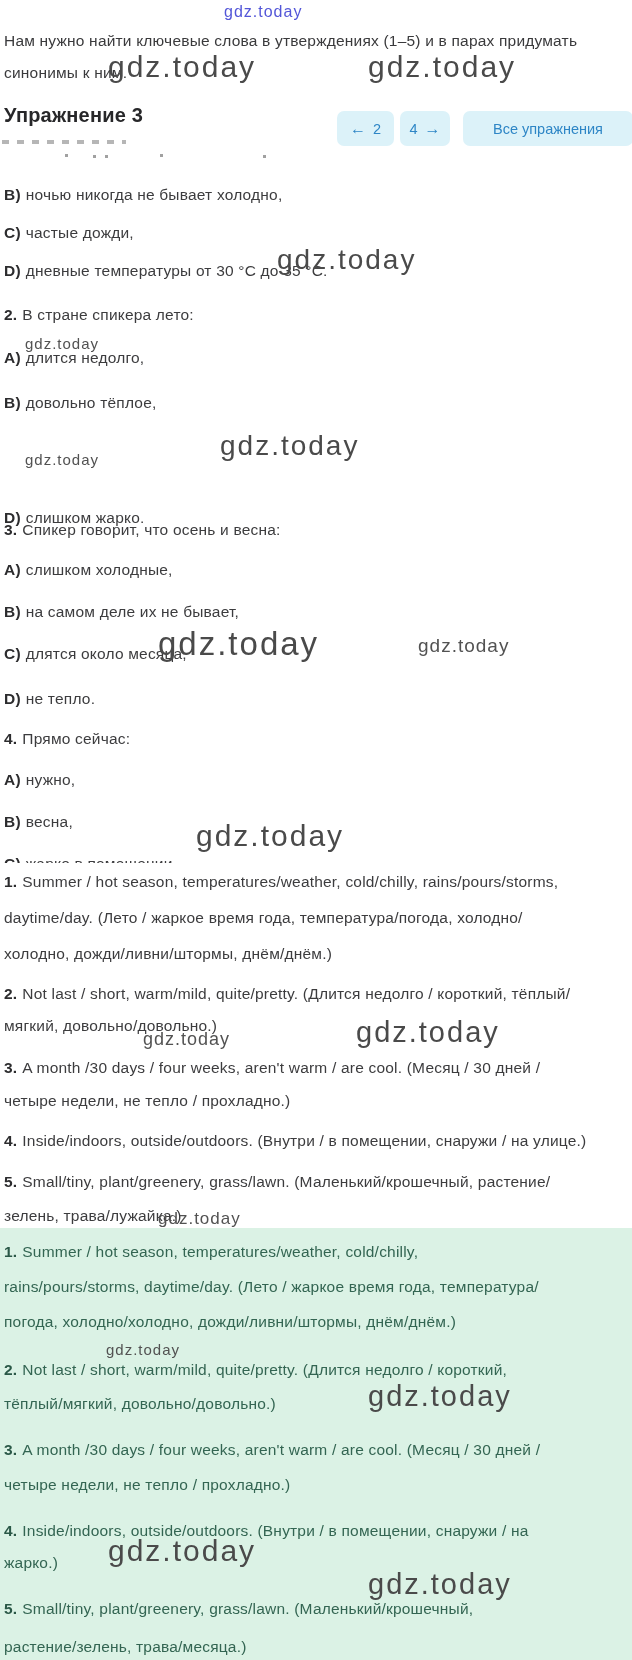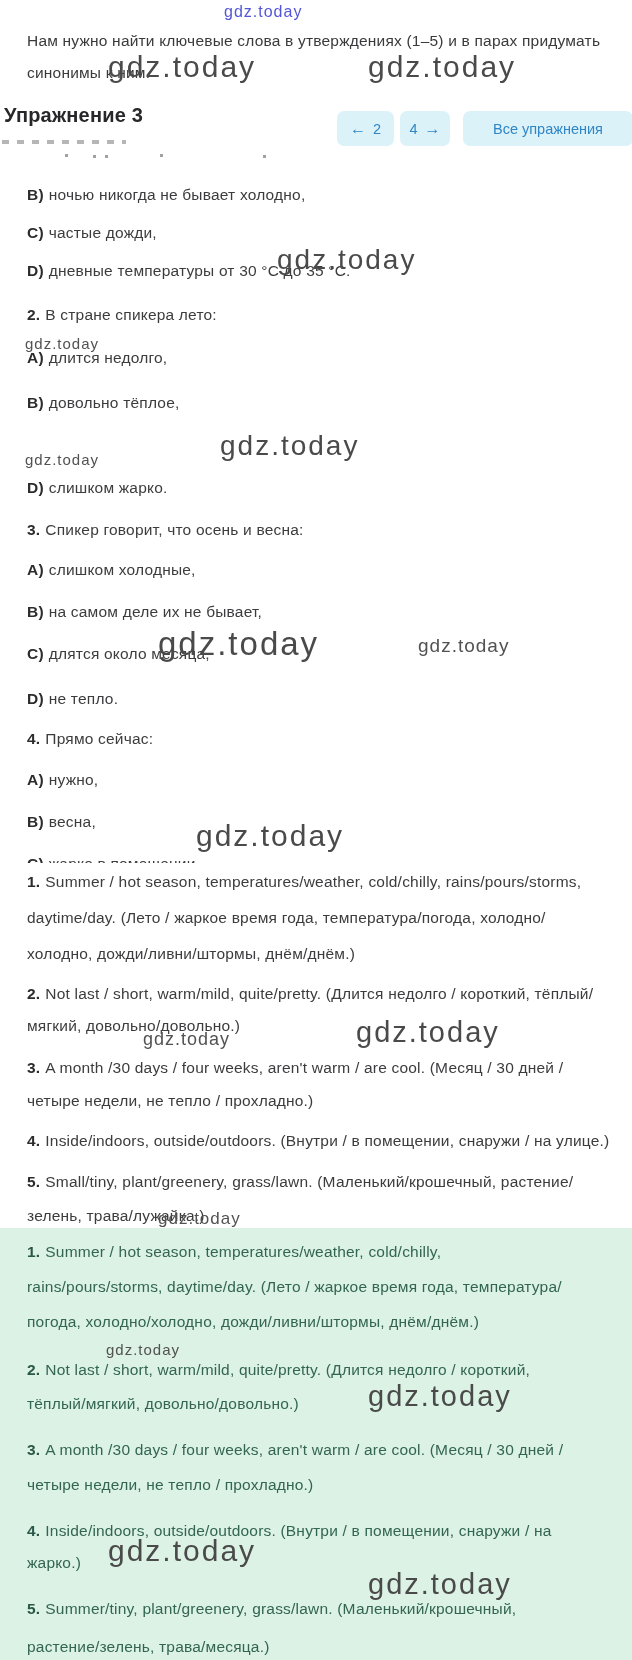--- a/index.html
+++ b/index.html
@@ -2,21 +2,21 @@
 <html><head>
 <meta charset="utf-8">
 <style>
   html,body{margin:0;padding:0;background:#ffffff;}
   .page{
     position:relative;width:632px;height:1660px;overflow:hidden;background:#ffffff;
     font-family:"Liberation Sans","DejaVu Sans",sans-serif;
   }
   .txt{
     position:absolute;left:4px;font-size:15.5px;line-height:20px;color:#3c3c3e;
-    letter-spacing:.2px;white-space:nowrap;margin-left:23px;
+    letter-spacing:.2px;white-space:nowrap;
   }
   .txt .pfx{font-weight:700;color:#2c2c2e;margin-right:5px;}
   .green{color:#336552;}
   .green .pfx{color:#2a5847;}
   .intro{font-size:15.5px;color:#3a3a3c;}
   .title{
     position:absolute;left:4px;top:104px;margin:0;font-size:20px;font-weight:700;
     color:#272729;letter-spacing:.2px;
   }
   .btn{
@@ -77,21 +77,21 @@
   <div class="txt" style="top:223px"><span class="pfx">C)</span><span>частые дожди,</span></div>
   <div class="txt" style="top:261px"><span class="pfx">D)</span><span>дневные температуры от 30 °C до 35 °C.</span></div>
   <div class="wm" style="left:277px;top:246px;font-size:28px">gdz.today</div>
 
   <div class="txt" style="top:305px"><span class="pfx">2.</span><span>В стране спикера лето:</span></div>
   <div class="wm wm-sm" style="left:25px;top:336px;font-size:15px">gdz.today</div>
   <div class="txt" style="top:348px"><span class="pfx">A)</span><span>длится недолго,</span></div>
   <div class="txt" style="top:393px"><span class="pfx">B)</span><span>довольно тёплое,</span></div>
   <div class="wm" style="left:220px;top:432px;font-size:28px">gdz.today</div>
   <div class="wm wm-sm" style="left:25px;top:452px;font-size:15px">gdz.today</div>
-  <div class="txt" style="top:478px"><span class="pfx">D)</span><span>слишком жарко.</span></div>
+  <div class="txt" style="top:508px"><span class="pfx">D)</span><span>слишком жарко.</span></div>
 
   <div class="txt" style="top:520px"><span class="pfx">3.</span><span>Спикер говорит, что осень и весна:</span></div>
   <div class="txt" style="top:560px"><span class="pfx">A)</span><span>слишком холодные,</span></div>
   <div class="txt" style="top:602px"><span class="pfx">B)</span><span>на самом деле их не бывает,</span></div>
   <div class="txt" style="top:644px"><span class="pfx">C)</span><span>длятся около месяца,</span></div>
   <div class="wm" style="left:158px;top:627px;font-size:33px">gdz.today</div>
   <div class="wm wm-sm" style="left:418px;top:636px;font-size:19px">gdz.today</div>
   <div class="txt" style="top:689px"><span class="pfx">D)</span><span>не тепло.</span></div>
 
   <div class="txt" style="top:729px"><span class="pfx">4.</span><span>Прямо сейчас:</span></div>
@@ -125,16 +125,16 @@
   <div class="wm wm-sm" style="left:106px;top:1342px;font-size:15px">gdz.today</div>
   <div class="txt green" style="top:1360px"><span class="pfx">2.</span><span>Not last / short, warm/mild, quite/pretty. (Длится недолго / короткий,</span></div>
   <div class="txt green" style="top:1394px"><span>тёплый/мягкий, довольно/довольно.)</span></div>
   <div class="wm" style="left:368px;top:1382px;font-size:29px">gdz.today</div>
   <div class="txt green" style="top:1440px"><span class="pfx">3.</span><span>A month /30 days / four weeks, aren't warm / are cool. (Месяц / 30 дней /</span></div>
   <div class="txt green" style="top:1475px"><span>четыре недели, не тепло / прохладно.)</span></div>
   <div class="txt green" style="top:1521px"><span class="pfx">4.</span><span>Inside/indoors, outside/outdoors. (Внутри / в помещении, снаружи / на</span></div>
   <div class="wm" style="left:108px;top:1536px;font-size:30px">gdz.today</div>
   <div class="txt green" style="top:1553px"><span>жарко.)</span></div>
   <div class="wm" style="left:368px;top:1570px;font-size:29px">gdz.today</div>
-  <div class="txt green" style="top:1599px"><span class="pfx">5.</span><span>Summer/tiny, plant/greenery, grass/lawn. (Маленький/крошечный,</span></div>
+  <div class="txt green" style="top:1599px"><span class="pfx">5.</span><span>Small/tiny, plant/greenery, grass/lawn. (Маленький/крошечный,</span></div>
   <div class="txt green" style="top:1637px"><span>растение/зелень, трава/месяца.)</span></div>
 
 </div>
 
 </body></html>

